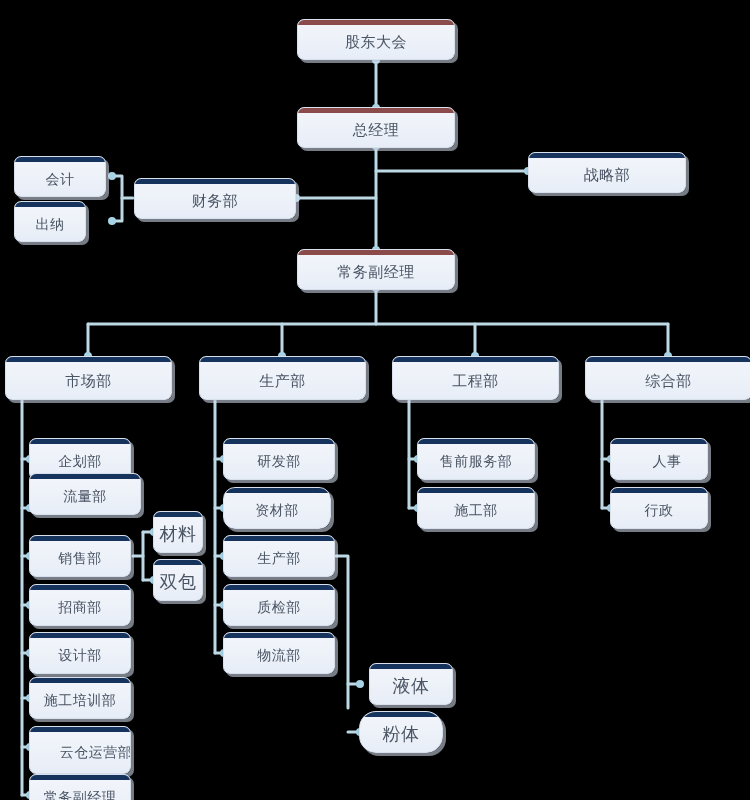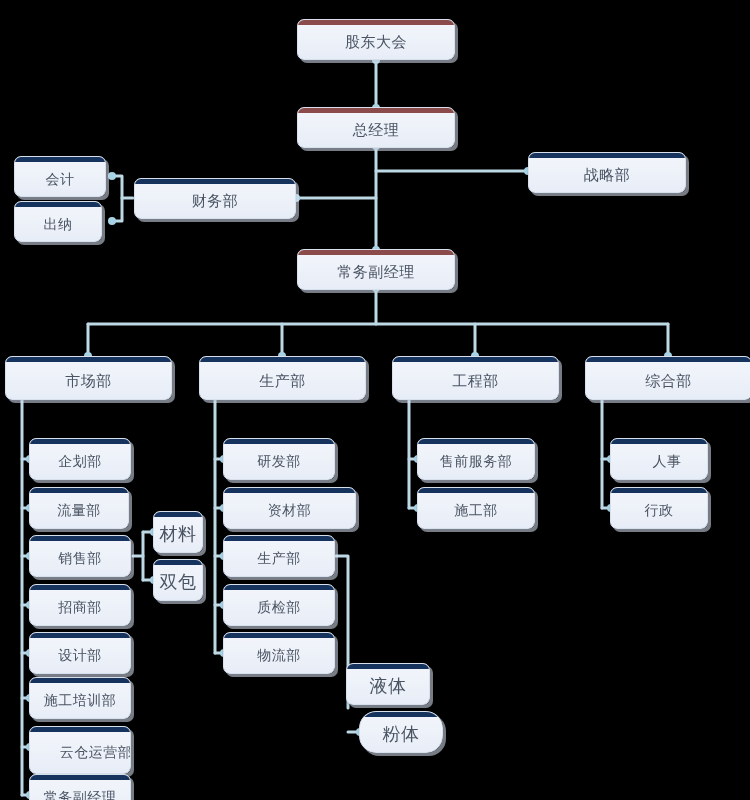--- a/index.html
+++ b/index.html
@@ -183,21 +183,21 @@
   <div class="node navy" style="left:134px; top:162px; width:162px; height:41px;">
     <span class="cap"></span>
     <span class="label">财务部</span>
   </div>
 
   <div class="node navy small" style="left:14px; top:140px; width:92px; height:41px;">
     <span class="cap"></span>
     <span class="label">会计</span>
   </div>
 
-  <div class="node navy small" style="left:14px; top:185px; width:88px; height:41px;">
+  <div class="node navy small" style="left:14px; top:185px; width:72px; height:41px;">
     <span class="cap"></span>
     <span class="label">出纳</span>
   </div>
 
   <div class="node maroon" style="left:297px; top:233px; width:158px; height:41px;">
     <span class="cap"></span>
     <span class="label">常务副经理</span>
   </div>
 
   <div class="node navy" style="left:5px; top:340px; width:167px; height:44px;">
@@ -217,21 +217,21 @@
 
   <div class="node navy" style="left:585px; top:340px; width:167px; height:44px;">
     <span class="cap"></span>
     <span class="label">综合部</span>
   </div>
 
   <div class="node navy small" style="left:29px; top:422px; width:102px; height:42px;">
     <span class="cap"></span>
     <span class="label">企划部</span>
   </div>
-  <div class="node navy small" style="left:29px; top:471px; width:100px; height:42px;">
+  <div class="node navy small" style="left:29px; top:457px; width:112px; height:42px;">
     <span class="cap"></span>
     <span class="label">流量部</span>
   </div>
   <div class="node navy small" style="left:29px; top:519px; width:102px; height:42px;">
     <span class="cap"></span>
     <span class="label">销售部</span>
   </div>
   <div class="node navy small" style="left:29px; top:568px; width:102px; height:42px;">
     <span class="cap"></span>
     <span class="label">招商部</span>
@@ -259,38 +259,38 @@
   </div>
   <div class="node navy tiny" style="left:153px; top:543px; width:50px; height:42px;">
     <span class="cap"></span>
     <span class="label">双包</span>
   </div>
 
   <div class="node navy small" style="left:223px; top:422px; width:112px; height:42px;">
     <span class="cap"></span>
     <span class="label">研发部</span>
   </div>
-  <div class="node navy small" style="left:223px; top:471px; width:133px; height:42px;">
+  <div class="node navy small" style="left:223px; top:471px; width:108px; height:42px;border-radius:12px;">
     <span class="cap"></span>
     <span class="label">资材部</span>
   </div>
   <div class="node navy small" style="left:223px; top:519px; width:112px; height:42px;">
     <span class="cap"></span>
     <span class="label">生产部</span>
   </div>
   <div class="node navy small" style="left:223px; top:568px; width:112px; height:42px;">
     <span class="cap"></span>
     <span class="label">质检部</span>
   </div>
   <div class="node navy small" style="left:223px; top:616px; width:112px; height:42px;">
     <span class="cap"></span>
     <span class="label">物流部</span>
   </div>
 
-  <div class="node navy tiny" style="left:346px; top:647px; width:84px; height:42px;">
+  <div class="node navy tiny" style="left:369px; top:647px; width:84px; height:42px;">
     <span class="cap"></span>
     <span class="label">液体</span>
   </div>
   <div class="node navy tiny" style="left:359px; top:695px; width:84px; height:42px;border-radius:17px;">
     <span class="cap"></span>
     <span class="label">粉体</span>
   </div>
 
   <div class="node navy small" style="left:417px; top:422px; width:118px; height:42px;">
     <span class="cap"></span>

